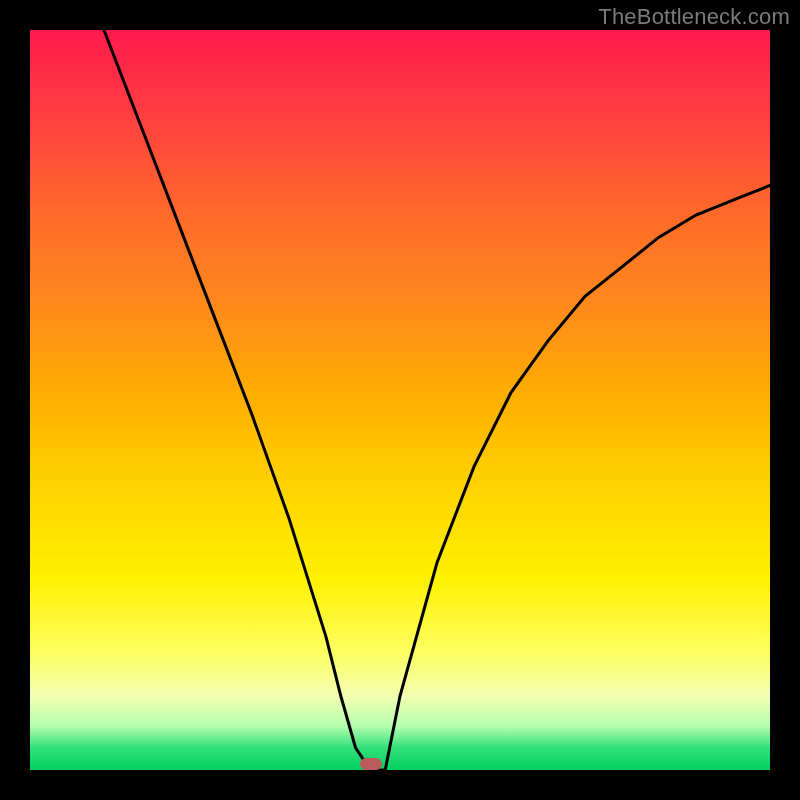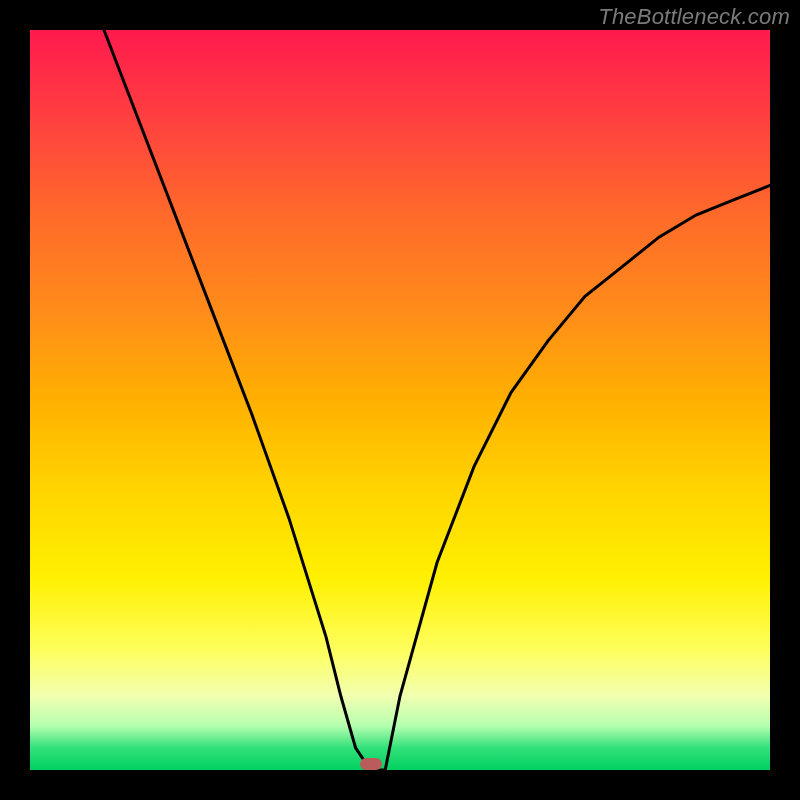--- a/index.html
+++ b/index.html
@@ -10,21 +10,20 @@
     background: #000;
     overflow: hidden;
   }
   .frame {
     position: absolute;
     left: 0;
     top: 0;
     width: 800px;
     height: 780px;
     background: #000;
-    font-style: italic;
   }
   .plot {
     position: absolute;
     left: 30px;
     top: 30px;
     width: 740px;
     height: 740px;
     background: linear-gradient(to bottom,
       #ff1a4d 0%,
       #ff4040 12%,

